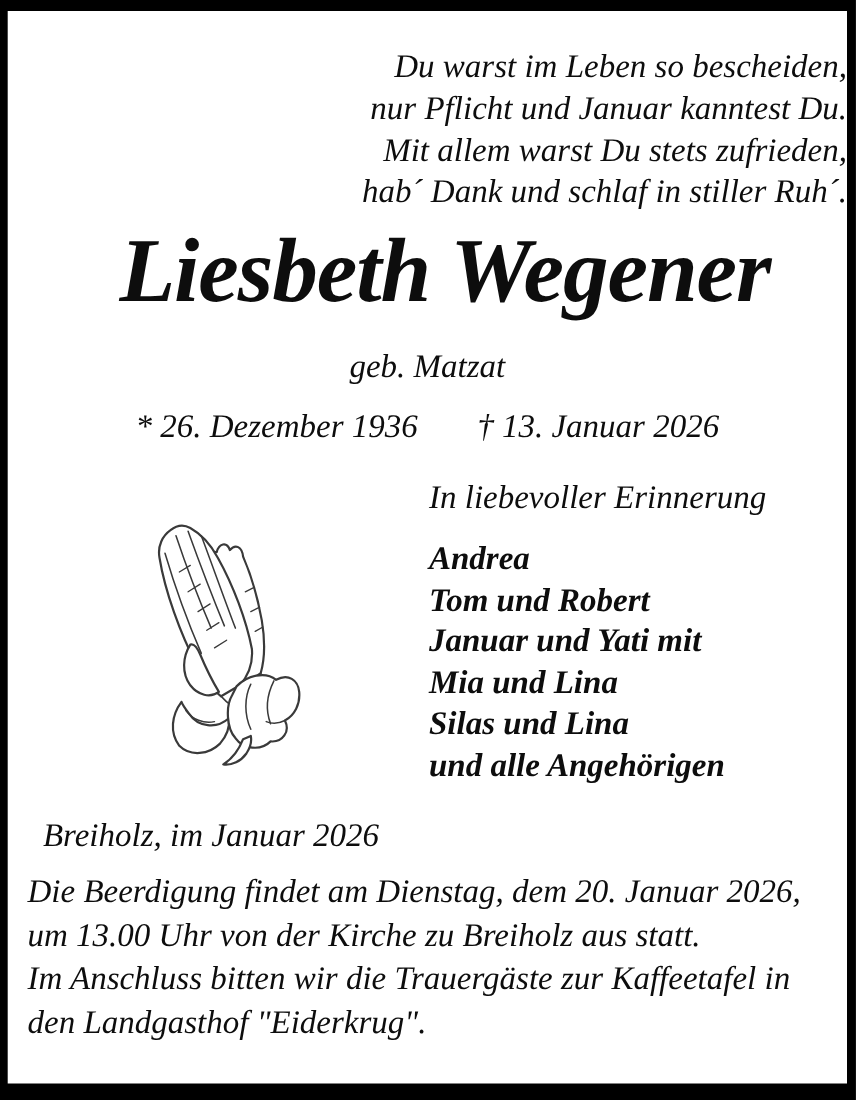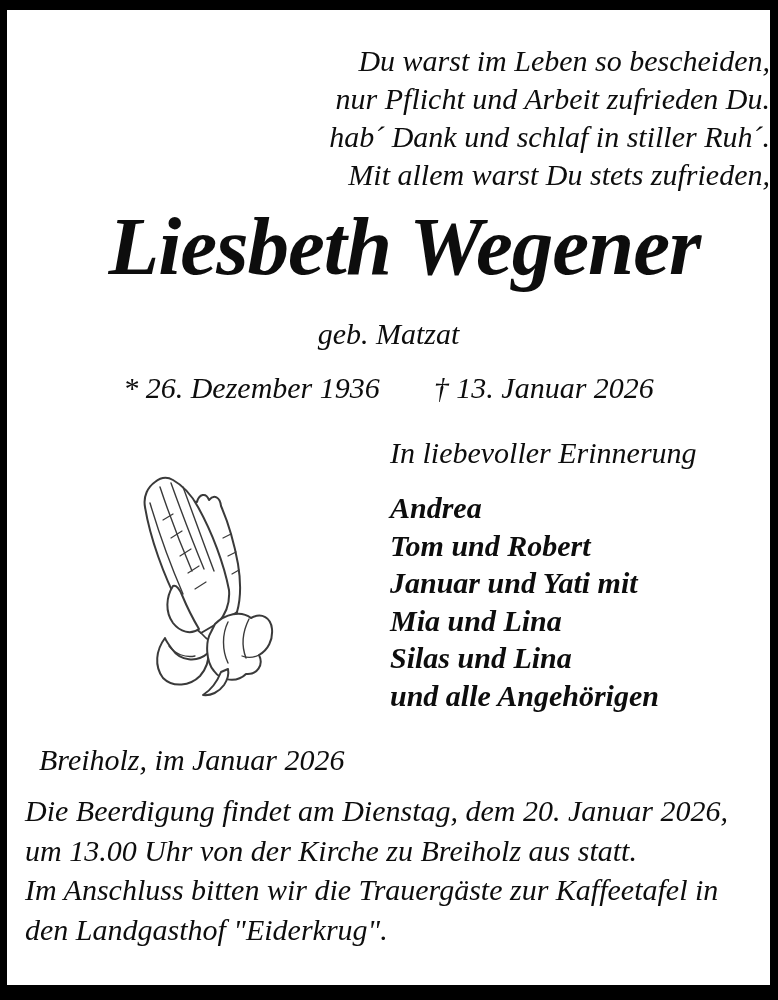--- a/index.html
+++ b/index.html
@@ -73,23 +73,23 @@
   }
 </style>
 </head>
 <body>
 
 <div class="frame">
   <div class="card">
 
     <div class="poem">
       <div class="poem-line">Du warst im Leben so bescheiden,</div>
-      <div class="poem-line">nur Pflicht und Arbeit zufrieden Du.</div>
+      <div class="poem-line">nur Pflicht und Januar kanntest Du.</div>
+      <div class="poem-line">Mit allem warst Du stets zufrieden,</div>
       <div class="poem-line">hab´ Dank und schlaf in stiller Ruh´.</div>
-      <div class="poem-line">Mit allem warst Du stets zufrieden,</div>
     </div>
 
     <div class="name">Liesbeth Wegener</div>
 
     <div class="maiden">geb. Matzat</div>
 
     <div class="dates">
       <span>* 26. Dezember 1936</span>
       <span>† 13. Januar 2026</span>
     </div>

